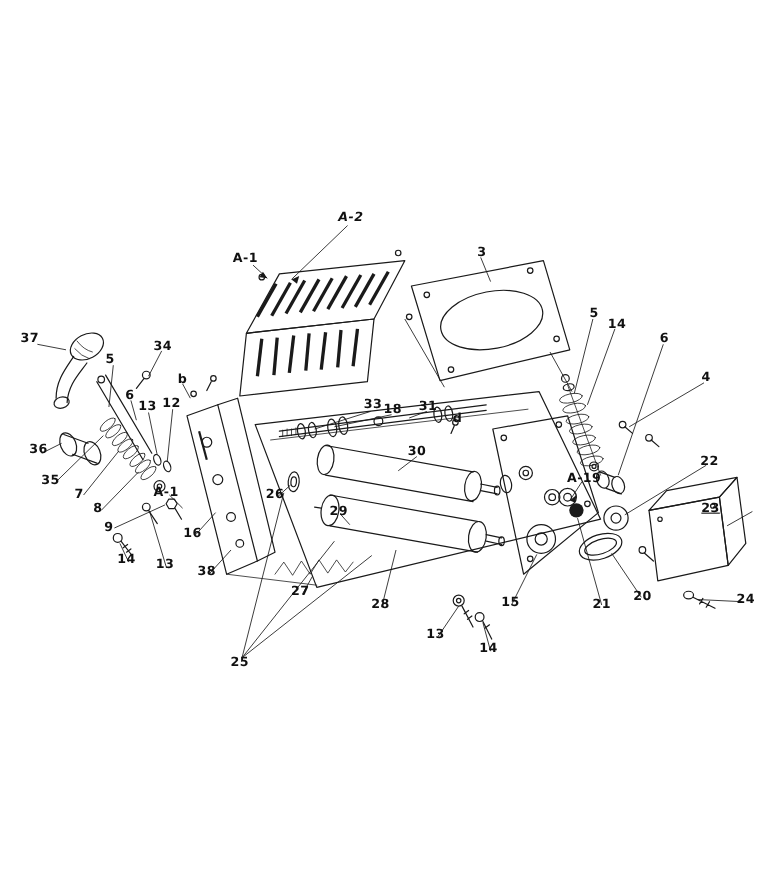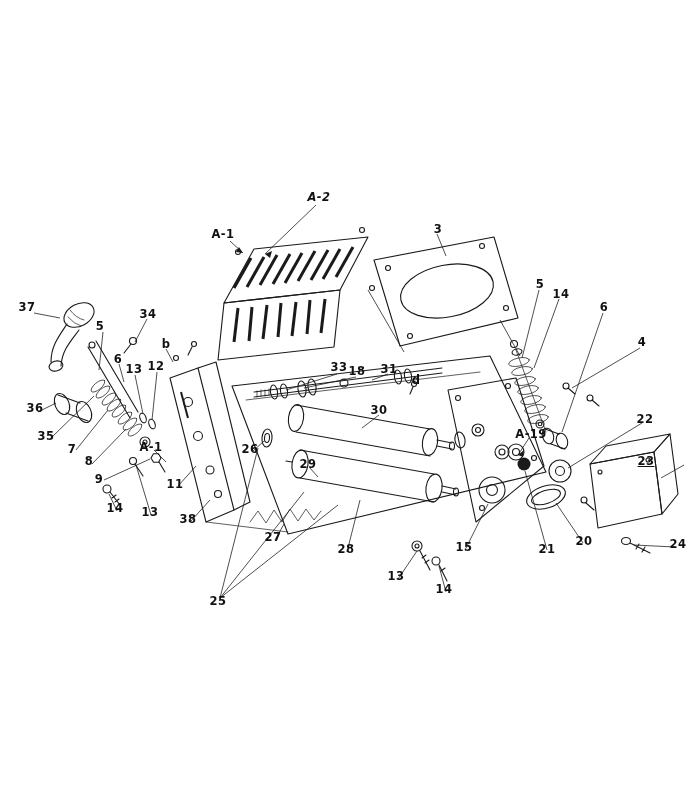--- a/index.html
+++ b/index.html
@@ -290,21 +290,21 @@
       <span class="part-label" style="left: 389px; top: 369px;">31</span>
       <span class="part-label" style="left: 416px; top: 380px;">d</span>
       <span class="part-label" style="left: 379px; top: 410px;">30</span>
       <span class="part-label" style="left: 35px; top: 408px;">36</span>
       <span class="part-label" style="left: 46px; top: 436px;">35</span>
       <span class="part-label" style="left: 72px; top: 449px;">7</span>
       <span class="part-label" style="left: 89px; top: 461px;">8</span>
       <span class="part-label" style="left: 99px; top: 479px;">9</span>
       <span class="part-label" style="left: 115px; top: 508px;">14</span>
       <span class="part-label" style="left: 150px; top: 512px;">13</span>
-      <span class="part-label" style="left: 175px; top: 484px;">11</span>
+      <span class="part-label" style="left: 175px; top: 484px;">16</span>
       <span class="part-label" style="left: 188px; top: 519px;">38</span>
       <span class="part-label" style="left: 151px; top: 447px;">A-1</span>
       <span class="part-label" style="left: 250px; top: 449px;">26</span>
       <span class="part-label" style="left: 308px; top: 464px;">29</span>
       <span class="part-label" style="left: 273px; top: 537px;">27</span>
       <span class="part-label" style="left: 346px; top: 549px; text-align: right;">28</span>
       <span class="part-label" style="left: 218px; top: 601px;">25</span>
       <span class="part-label" style="left: 396px; top: 576px;">13</span>
       <span class="part-label" style="left: 444px; top: 589px;">14</span>
       <span class="part-label" style="left: 464px; top: 547px;">15</span>

